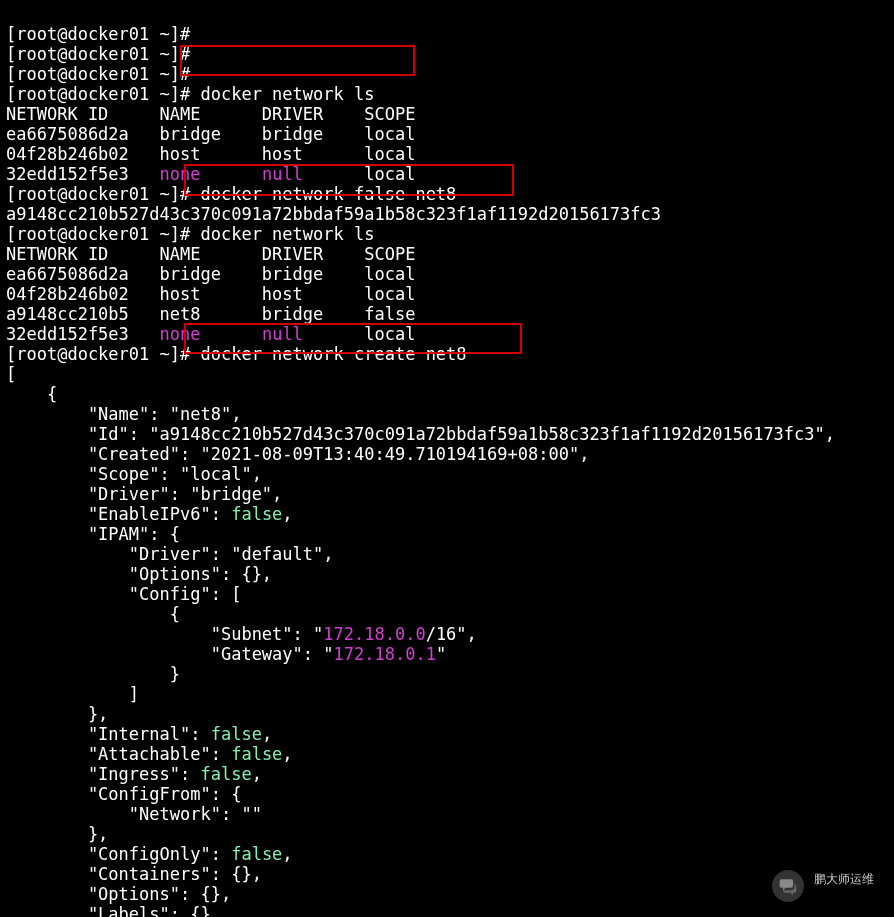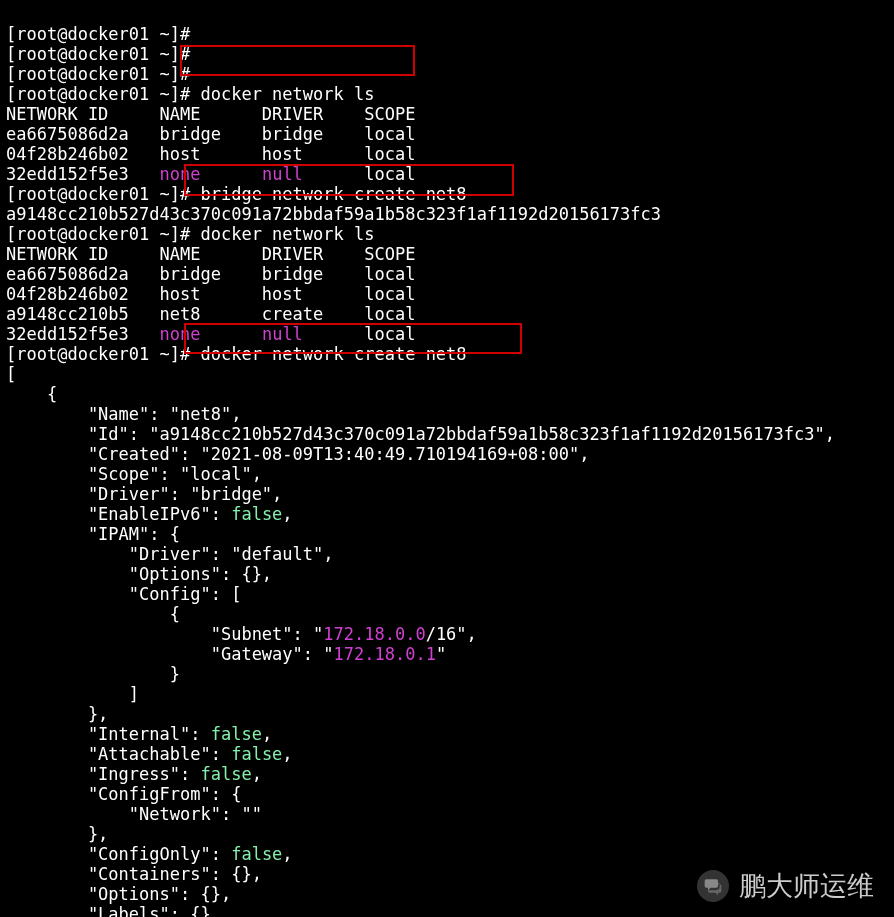--- a/index.html
+++ b/index.html
@@ -30,24 +30,23 @@
   }
   #rb1 { left: 180px; top: 45px;  width: 235px; height: 31px; }
   #rb2 { left: 184px; top: 164px; width: 330px; height: 32px; }
   #rb3 { left: 184px; top: 323px; width: 338px; height: 31px; }
   .watermark {
     position: absolute;
     right: 20px;
     bottom: 15px;
     color: #ccc;
     display: flex;
-    align-items: center;
     gap: 10px;
-    font-family: Liberation Serif, serif;
-    font-size: 27px;
+    font-family: Liberation Mono, monospace;
+    font-size: 12px;
   }
   .wm-icon {
     width: 32px; height: 32px;
     border-radius: 50%;
     background: #333;
     display: inline-flex;
     align-items: center;
     justify-content: center;
     font-size: 14px;
     color: #888;
@@ -58,27 +57,27 @@
 
 <div class="terminal">
 <span class="line">[root@docker01 ~]#</span>
 <span class="line">[root@docker01 ~]#</span>
 <span class="line">[root@docker01 ~]#</span>
 <span class="line"><span>[root@docker01 ~]# </span><span>docker network ls</span></span>
 <span class="line">NETWORK ID     NAME      DRIVER    SCOPE</span>
 <span class="line">ea6675086d2a   bridge    bridge    local</span>
 <span class="line">04f28b246b02   host      host      local</span>
 <span class="line"><span>32edd152f5e3   </span><span class="magenta">none</span><span>      </span><span class="magenta">null</span><span>      local</span></span>
-<span class="line"><span>[root@docker01 ~]# </span><span>bridge network create net8</span></span>
+<span class="line"><span>[root@docker01 ~]# </span><span>docker network false net8</span></span>
 <span class="line">a9148cc210b527d43c370c091a72bbdaf59a1b58c323f1af1192d20156173fc3</span>
 <span class="line"><span>[root@docker01 ~]# </span><span>docker network ls</span></span>
 <span class="line">NETWORK ID     NAME      DRIVER    SCOPE</span>
 <span class="line">ea6675086d2a   bridge    bridge    local</span>
 <span class="line">04f28b246b02   host      host      local</span>
-<span class="line">a9148cc210b5   net8      create    local</span>
+<span class="line">a9148cc210b5   net8      bridge    false</span>
 <span class="line"><span>32edd152f5e3   </span><span class="magenta">none</span><span>      </span><span class="magenta">null</span><span>      local</span></span>
 <span class="line"><span>[root@docker01 ~]# </span><span>docker network create net8</span></span>
 <span class="line">[</span>
 <span class="line">    {</span>
 <span class="line">        "Name": "net8",</span>
 <span class="line">        "Id": "a9148cc210b527d43c370c091a72bbdaf59a1b58c323f1af1192d20156173fc3",</span>
 <span class="line">        "Created": "2021-08-09T13:40:49.710194169+08:00",</span>
 <span class="line">        "Scope": "local",</span>
 <span class="line">        "Driver": "bridge",</span>
 <span class="line"><span>        "EnableIPv6": </span><span class="orange">false</span><span>,</span></span>

